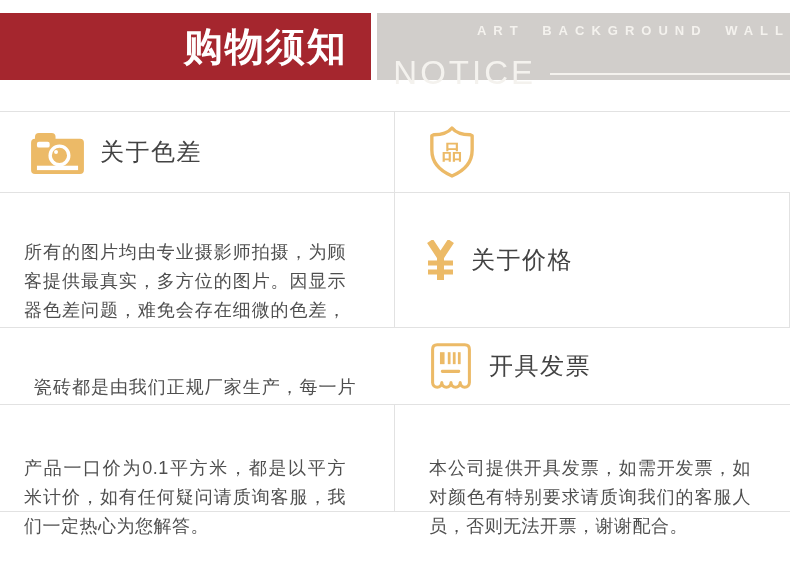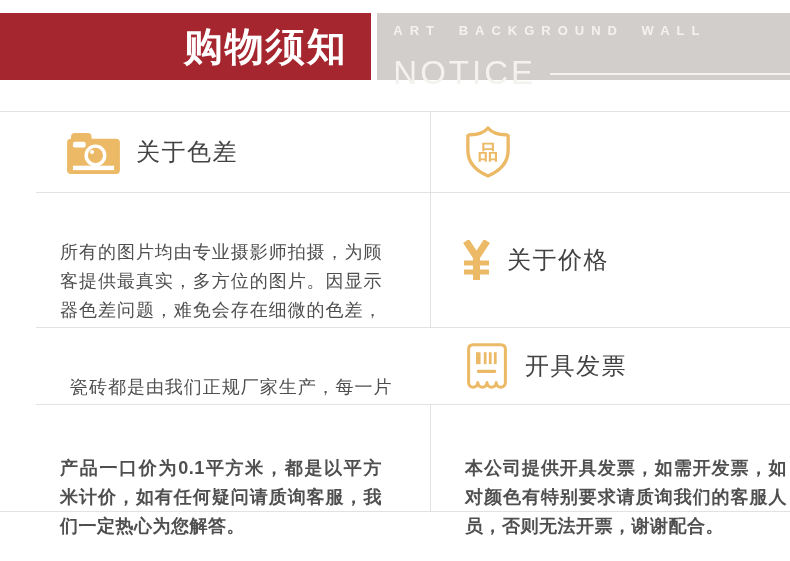--- a/index.html
+++ b/index.html
@@ -21,48 +21,49 @@
   .banner{position:absolute;top:13px;left:0;width:790px;height:67px;display:flex;}
   .banner-left{
     width:393px;height:100%;background:var(--red);color:#fff;
     display:flex;align-items:center;justify-content:flex-end;
     padding-right:23px;font-size:39px;font-weight:bold;letter-spacing:2px;text-align:center;
   }
   .banner-gap{width:7px;height:100%;background:#fff;}
   .banner-right{
     flex:1;height:100%;background:var(--banner_gray);color:var(--banner_text);
     padding:11px 0 0 16px;
+    text-align:right;
   }
   .banner-sub-top{
     font-size:13px;font-weight:bold;letter-spacing:7px;word-spacing:7px;line-height:1;
   }
   .banner-sub-row{display:flex;align-items:center;margin-top:19px;}
   .banner-sub-bottom{font-size:33px;font-weight:300;letter-spacing:3px;line-height:1;}
   .notice-underline{width:240px;height:2px;background:var(--banner_text);margin-left:14px;margin-top:3px;}
   
   .table{
     position:absolute;top:111px;left:0;width:790px;
     display:grid;grid-template-columns:395px 395px;
     grid-template-rows:81px 135px 77px 106px;
-    border-top:1px solid var(--line);border-bottom:1px solid var(--line);padding-left:36px;
+    border-top:1px solid var(--line);border-bottom:1px solid var(--line);
   }
   .cell{background:#fff;}
   .col-l{border-right:1px solid var(--line);}
   .rb{border-bottom:1px solid var(--line);}
   .header-cell{display:flex;align-items:center;padding-left:30px;}
   .col-r.header-cell{padding-left:33px;}
   .icon{display:inline-flex;align-items:center;justify-content:center;color:var(--gold);}
   .title{font-size:24px;color:var(--title_color);letter-spacing:1.5px;margin-left:15px;}
   .body-cell{padding:9px 40px 0 24px;}
   .col-r.body-cell{padding-left:34px;padding-right:30px;}
   .body-cell p{
     font-size:18px;line-height:29px;color:var(--body_color);
     letter-spacing:0.5px;max-width:322px;text-align:justify;margin-top:36px;
   }
-  .r4{padding-top:13px;font-weight:bold;}
+  .r4{padding-top:13px;}
   svg{display:block;}
 </style>
 </head>
 <body>
 
 <div class="banner">
   <div class="banner-left">购物须知</div>
   <div class="banner-gap"></div>
   <div class="banner-right">
     <div class="banner-sub-top">ART BACKGROUND WALL</div>

